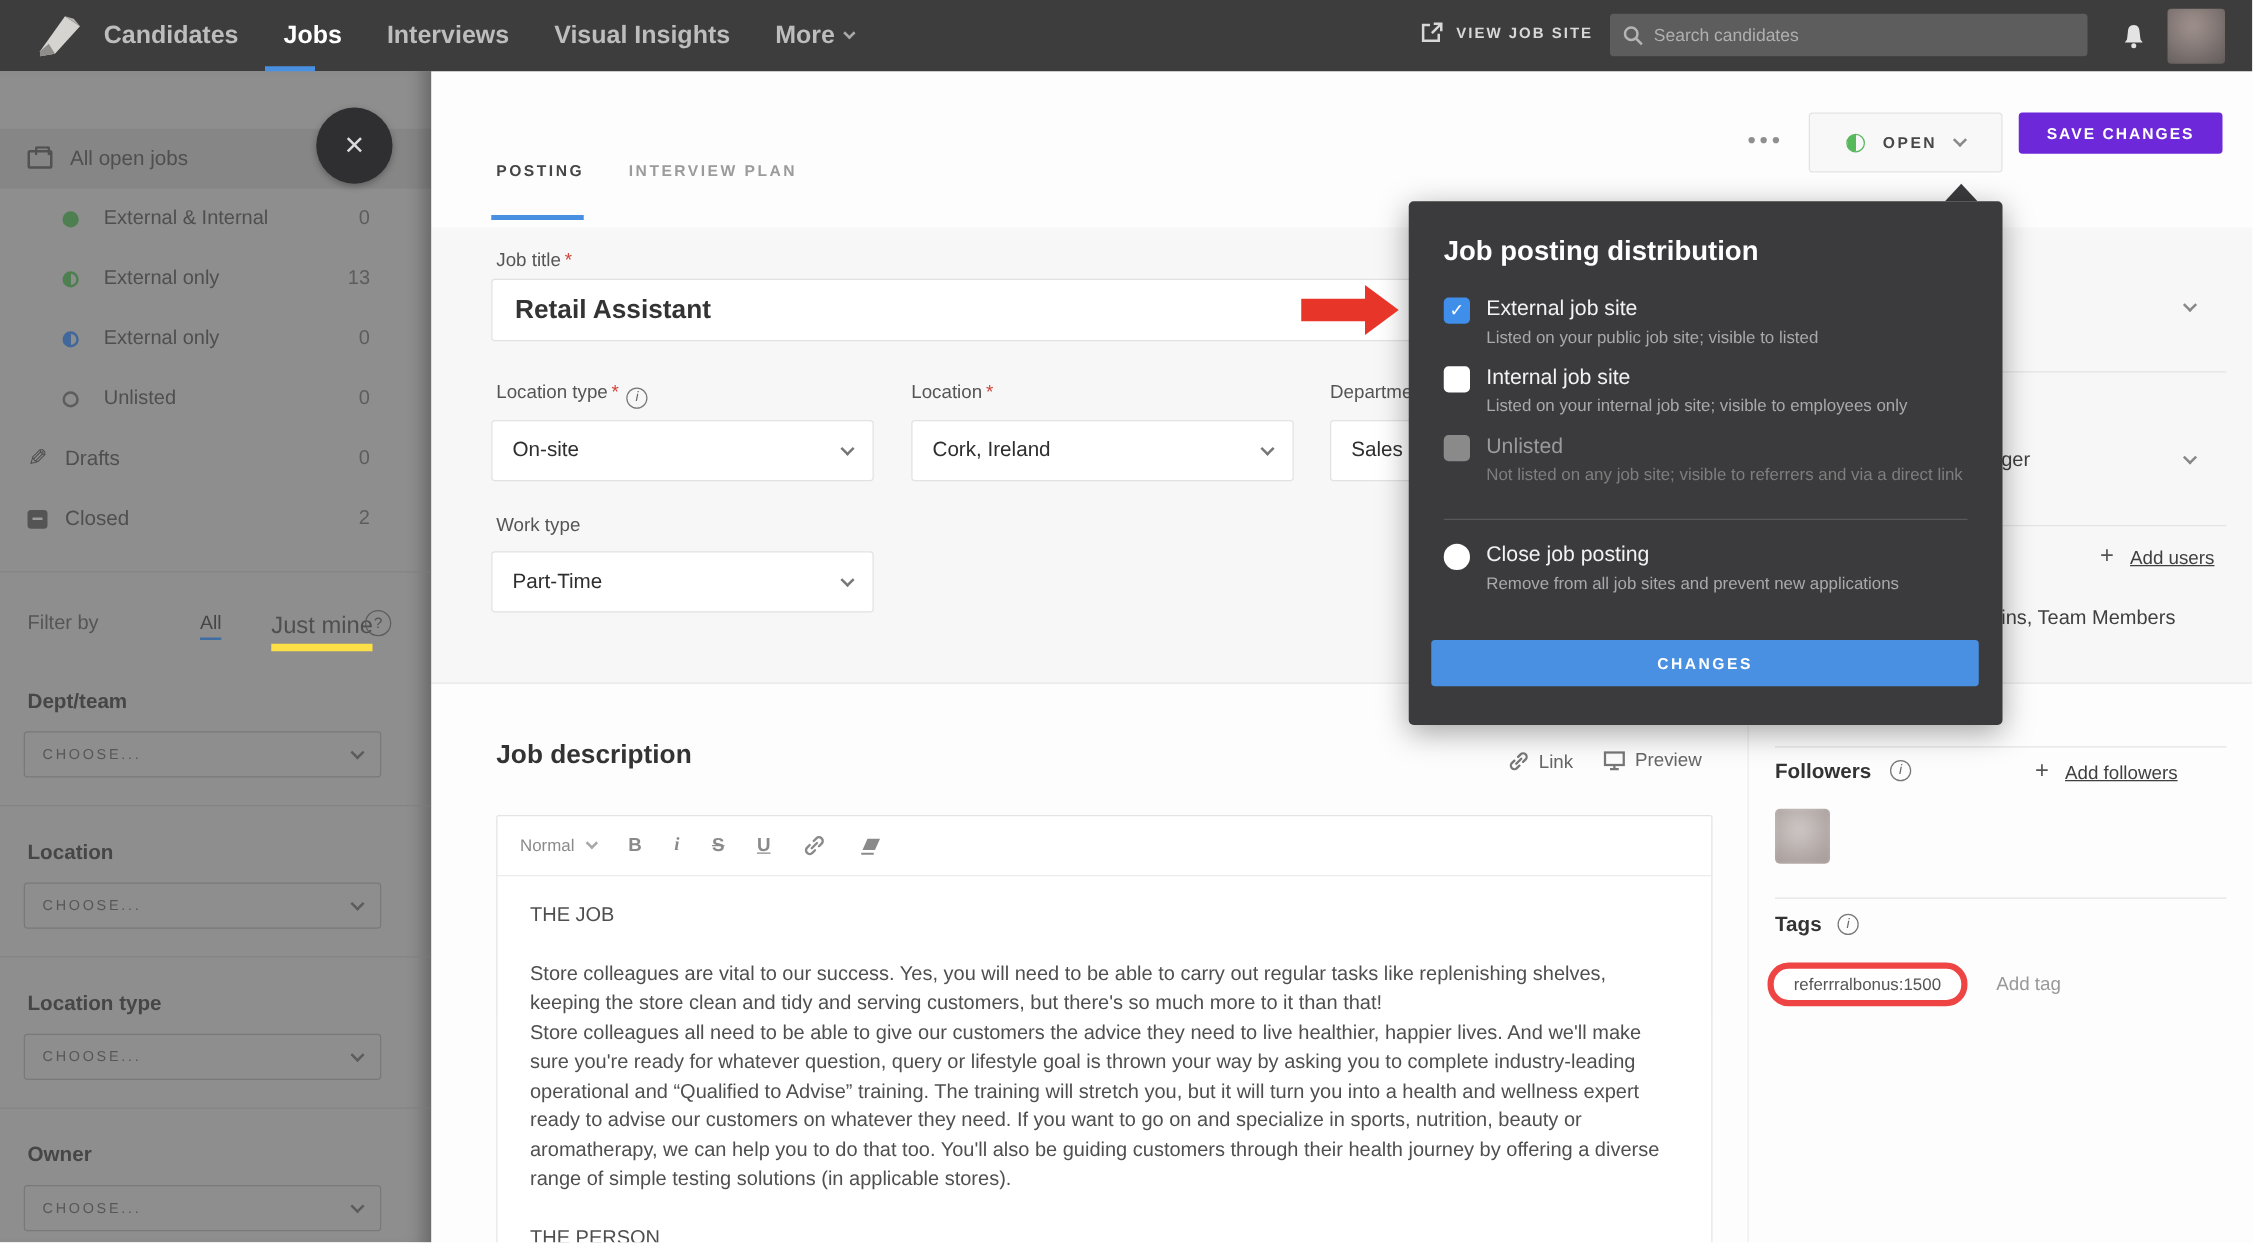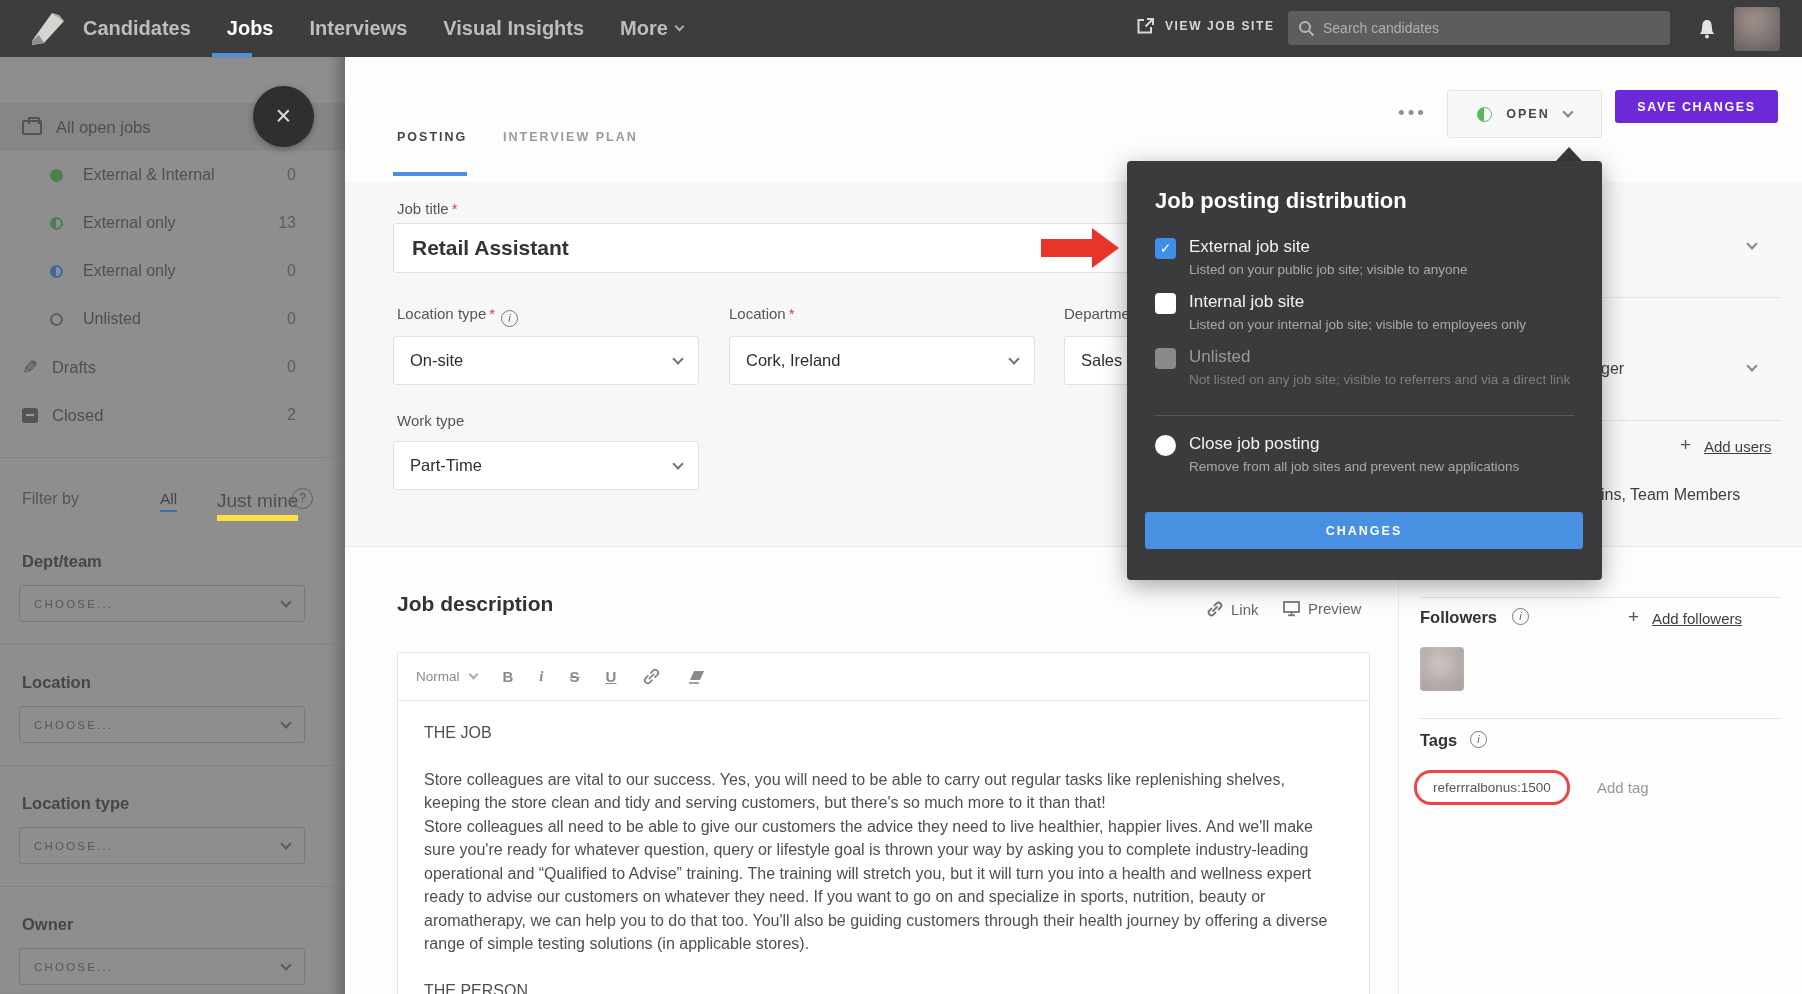--- a/index.html
+++ b/index.html
@@ -101,21 +101,21 @@
 
   
   .rp-div { position:absolute; left:1420px; width:361px; height:1px; background:#e4e4e4; }
   .rp-chev { position:absolute; left:1748px; }
   .rp-text { position:absolute; font-size:16px; color:#3f3f3f; }
   .rp-link { position:absolute; font-size:15px; color:#3f3f3f; text-decoration:underline; cursor:pointer; }
   .rp-plus { position:absolute; font-size:19px; color:#555; font-weight:400; cursor:pointer; }
   .rp-head { position:absolute; font-size:16.5px; font-weight:700; color:#333; }
   .f-avatar { position:absolute; left:1420px; top:647px; width:44px; height:44px; border-radius:4px; overflow:hidden; cursor:pointer; }
   .f-avatar .blur { position:absolute; inset:-5px; background:radial-gradient(circle at 45% 40%, #cfc8c6, #a99f9c 70%); filter:blur(4px); }
-  .tag-pill { position:absolute; left:1414px; top:770px; height:35px; background:#fff; border:3px solid #ef4444; border-radius:17px; display:flex; align-items:center; padding:0 16px; font-size:13.5px; color:#555; cursor:pointer;text-align:center; }
+  .tag-pill { position:absolute; left:1414px; top:770px; height:35px; background:#fff; border:5px solid #ef4444; border-radius:17px; display:flex; align-items:center; padding:0 16px; font-size:13.5px; color:#555; cursor:pointer;text-align:center; }
   .add-tag { position:absolute; left:1597px; top:779px; font-size:15px; color:#999; cursor:text; }
 
   
   .popover { position:absolute; left:1127px; top:161px; width:475px; height:419px; background:#3b3b3d; border-radius:4px; box-shadow:0 6px 24px rgba(0,0,0,.35); z-index:55; }
   .po-caret { position:absolute; left:1556px; top:147px; width:0; height:0; border-left:13px solid transparent; border-right:13px solid transparent; border-bottom:14px solid #3b3b3d; z-index:55; }
   .po-title { position:absolute; left:28px; top:27px; font-size:22px; font-weight:700; color:#fff; }
   .po-opt { position:absolute; left:28px; width:420px; display:flex; gap:13px; align-items:flex-start; cursor:pointer; }
   .cb { flex:none; width:21px; height:21px; border-radius:4px; background:#fff; margin-top:1px; text-align:center; line-height:21px; font-size:14px; color:#fff; }
   .cb.checked { background:#3f8fea; }
   .cb.disabled { background:#8a8a8a; }
@@ -406,21 +406,21 @@
   <span class="add-tag">Add tag</span>
 
   <div class="po-caret"></div>
   <div class="popover">
     <div class="po-title">Job posting distribution</div>
 
     <div class="po-opt" style="top:76px;">
       <span class="cb checked">✓</span>
       <span>
         <span class="po-lbl">External job site</span>
-        <div class="po-desc">Listed on your public job site; visible to anyone</div>
+        <div class="po-desc">Listed on your public job site; visible to listed</div>
       </span>
     </div>
 
     <div class="po-opt" style="top:131px;">
       <span class="cb"></span>
       <span>
         <span class="po-lbl">Internal job site</span>
         <div class="po-desc">Listed on your internal job site; visible to employees only</div>
       </span>
     </div>

